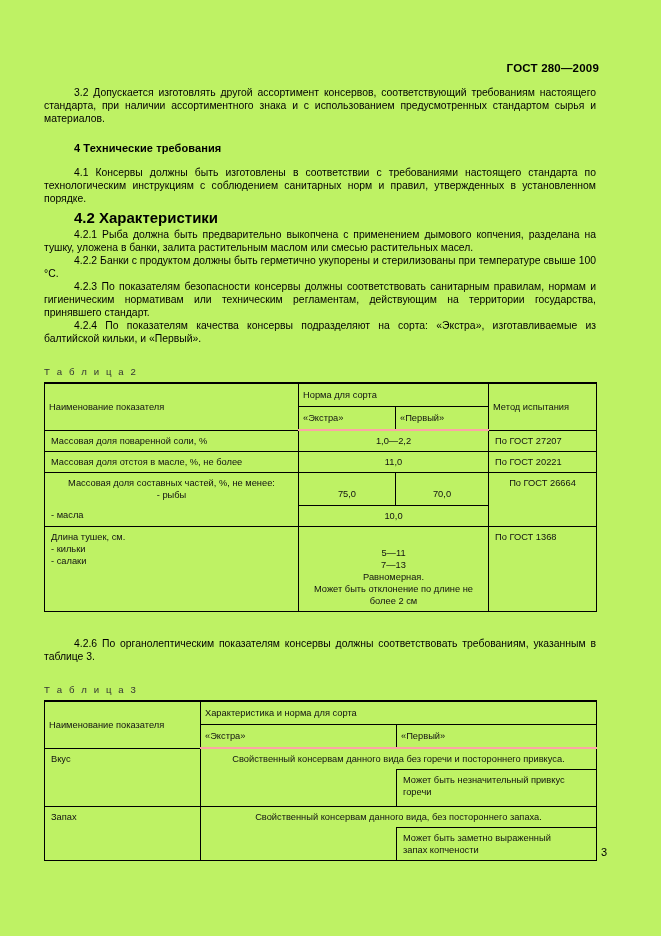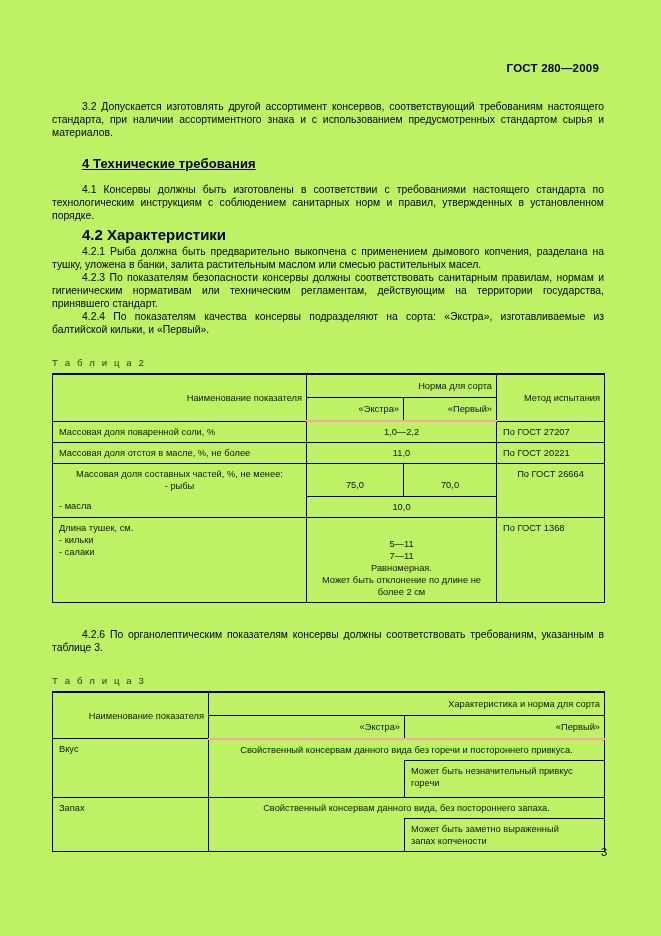--- a/index.html
+++ b/index.html
@@ -27,44 +27,42 @@
     font-size: 11.5px;
     font-weight: bold;
     letter-spacing: 0.2px;
     white-space: nowrap;
   }
 
   
   .content {
     position: absolute;
     left: 44px;
-    top: 100px;
+    top: 86px;
     width: 552px;
-    margin-left: 8px;
   }
 
   p.para {
     margin: 0;
     font-size: 10.4px;
     line-height: 13.1px;
     text-align: justify;
     text-justify: inter-word;
     hyphens: manual;
   }
   p.para .ind {
     display: inline-block;
     width: 30px;
   }
 
   h2.section {
     margin: 17px 0 12px 30px;
-    font-size: 13px;
+    font-size: 11px;
     font-weight: bold;
     letter-spacing: 0.1px;
-    text-decoration: underline;
   }
   h3.subsection {
     margin: 3px 0 2px 30px;
     font-size: 15px;
     font-weight: bold;
   }
 
   
   .tbl-caption {
     font-size: 9.6px;
@@ -82,21 +80,21 @@
     color: #111;
   }
   table.doc td, table.doc th {
     border: 1px solid #000;
     padding: 4px 6px;
     vertical-align: top;
     font-weight: normal;
     line-height: 12px;
   }
   table.doc th {
-    text-align: right;
+    text-align: left;
     vertical-align: middle;
     padding: 5px 4px;
   }
   table.doc .c { text-align: center; }
   table.doc .m { vertical-align: middle; }
   table.doc .outer-top { border-top: 2px solid #000; }
   table.doc .nb-top { border-top: none; }
   table.doc .nb-bottom { border-bottom: none; text-align: center; }
 
   table.doc tr.head-sep td,
@@ -123,20 +121,21 @@
     <p class="para"><span class="ind"></span><span>3.2  Допускается изготовлять другой ассортимент консервов, соответствующий требованиям настоящего стандарта, при наличии ассортиментного знака и с использованием предусмотренных стандартом сырья и материалов.</span></p>
 
     <h2 class="section">4  Технические требования</h2>
 
     <p class="para"><span class="ind"></span><span>4.1  Консервы должны быть изготовлены в соответствии с требованиями настоящего стандарта по технологическим инструкциям с соблюдением санитарных норм и правил, утвержденных в установленном порядке.</span></p>
 
     <h3 class="subsection">4.2  Характеристики</h3>
 
     <p class="para"><span class="ind"></span><span>4.2.1  Рыба должна быть предварительно выкопчена с применением дымового копчения, разделана на тушку, уложена в банки, залита растительным маслом или смесью растительных масел.</span></p>
 
+    <p class="para"><span class="ind"></span><span>4.2.2  Банки с продуктом должны быть герметично укупорены и стерилизованы при температуре свыше 100 °С.</span></p>
 
     <p class="para"><span class="ind"></span><span>4.2.3  По показателям безопасности консервы должны соответствовать санитарным правилам, нормам и гигиеническим нормативам или техническим регламентам, действующим на территории государства, принявшего стандарт.</span></p>
 
     <p class="para"><span class="ind"></span><span>4.2.4  По показателям качества консервы подразделяют на сорта: «Экстра», изготавливаемые из балтийской кильки, и «Первый».</span></p>
 
 
     <div class="tbl-caption">Т а б л и ц а  2</div>
 
     <table class="doc">
       <colgroup>
@@ -181,21 +180,21 @@
           <td colspan="2" class="c">10,0</td>
         </tr>
         <tr>
           <td class="multi">
             <span>Длина тушек, см.</span><br>
             <span>- кильки</span><br>
             <span>- салаки</span>
           </td>
           <td colspan="2" class="c multi" style="padding-top:20px">
             <span>5—11</span><br>
-            <span>7—11</span><br>
+            <span>7—13</span><br>
             <span>Равномерная.</span><br>
             <span>Может быть отклонение по длине не</span><br>
             <span>более 2 см</span>
           </td>
           <td>По ГОСТ 1368</td>
         </tr>
       </tbody>
     </table>
 
     <p class="para" style="margin-top:25px"><span class="ind"></span><span>4.2.6  По органолептическим показателям консервы должны соответствовать требованиям, указанным в таблице 3.</span></p>

